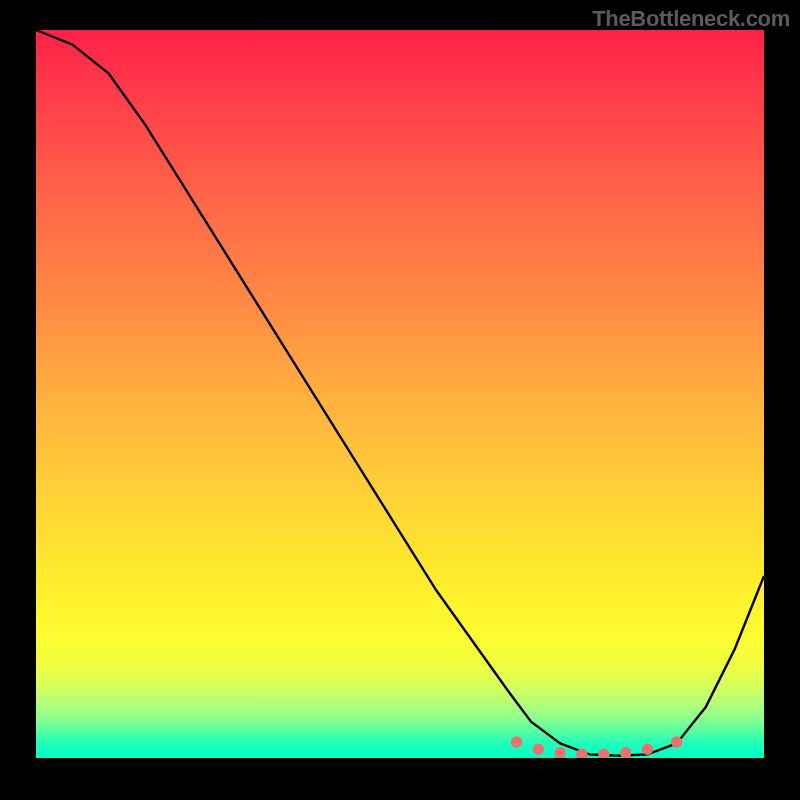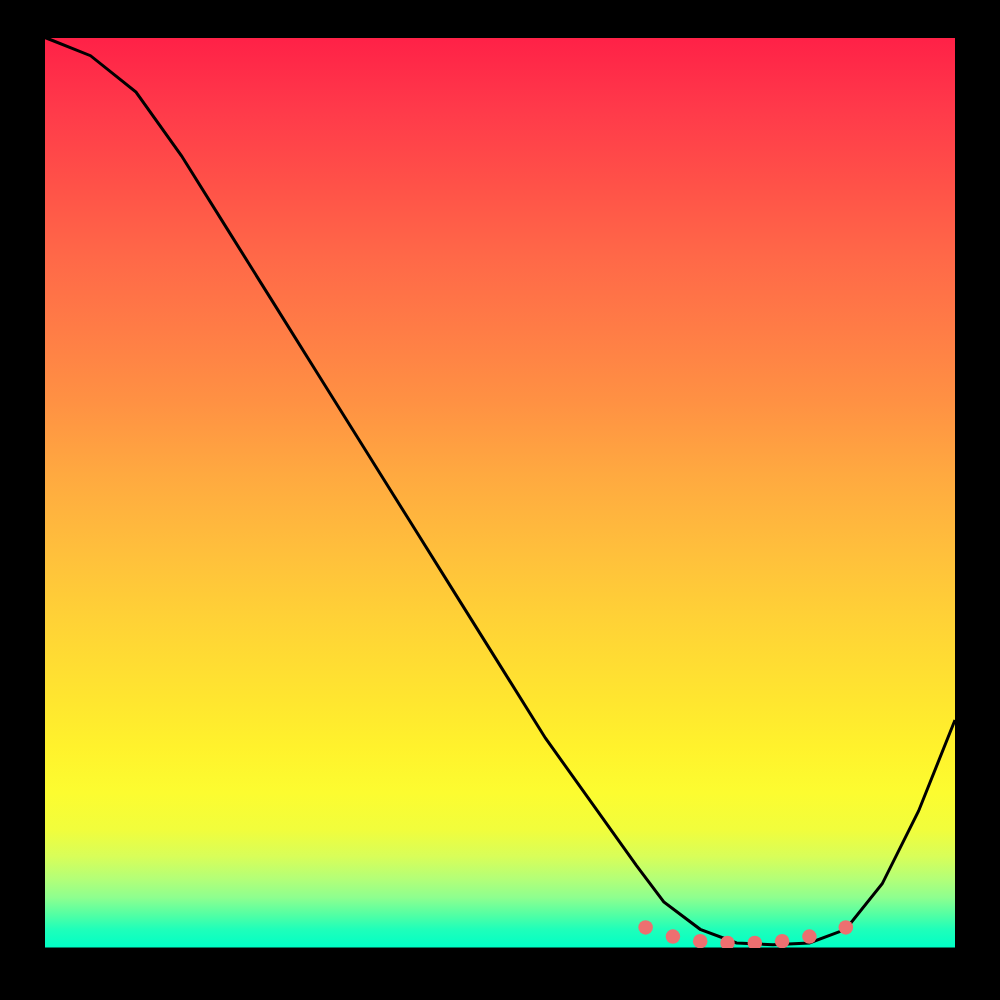--- a/index.html
+++ b/index.html
@@ -77,20 +77,21 @@
     width: 728px;
     height: 728px;
     pointer-events: none;
     box-shadow: 0 0 0 36px #000;
   }
 </style>
 </head>
 <body>
 
 <div class="container">
+  <div class="watermark">TheBottleneck.com</div>
 
   <div class="plot">
     <div class="gradient-bg"></div>
     <svg class="curve" viewBox="0 0 728 728" preserveAspectRatio="none">
       <path id="curve-path" fill="none" stroke="#000000" stroke-width="2.4" d="M0.00,0.00 L36.40,14.56 L72.80,43.68 L109.20,94.64 L145.60,152.88 L182.00,211.12 L218.40,269.36 L254.80,327.60 L291.20,385.84 L327.60,444.08 L364.00,502.32 L400.40,560.56 L436.80,611.52 L473.20,662.48 L495.04,691.60 L524.16,713.44 L553.28,724.36 L582.40,725.82 L611.52,724.36 L640.64,713.44 L669.76,677.04 L698.88,618.80 L728.00,546.00"></path>
       <g id="marker-group">
           <circle cx="480.48" cy="711.98" r="5.8" fill="#ed6f70"></circle>
           <circle cx="502.32" cy="719.26" r="5.8" fill="#ed6f70"></circle>
           <circle cx="524.16" cy="722.90" r="5.8" fill="#ed6f70"></circle>
           <circle cx="546.00" cy="724.36" r="5.8" fill="#ed6f70"></circle>

